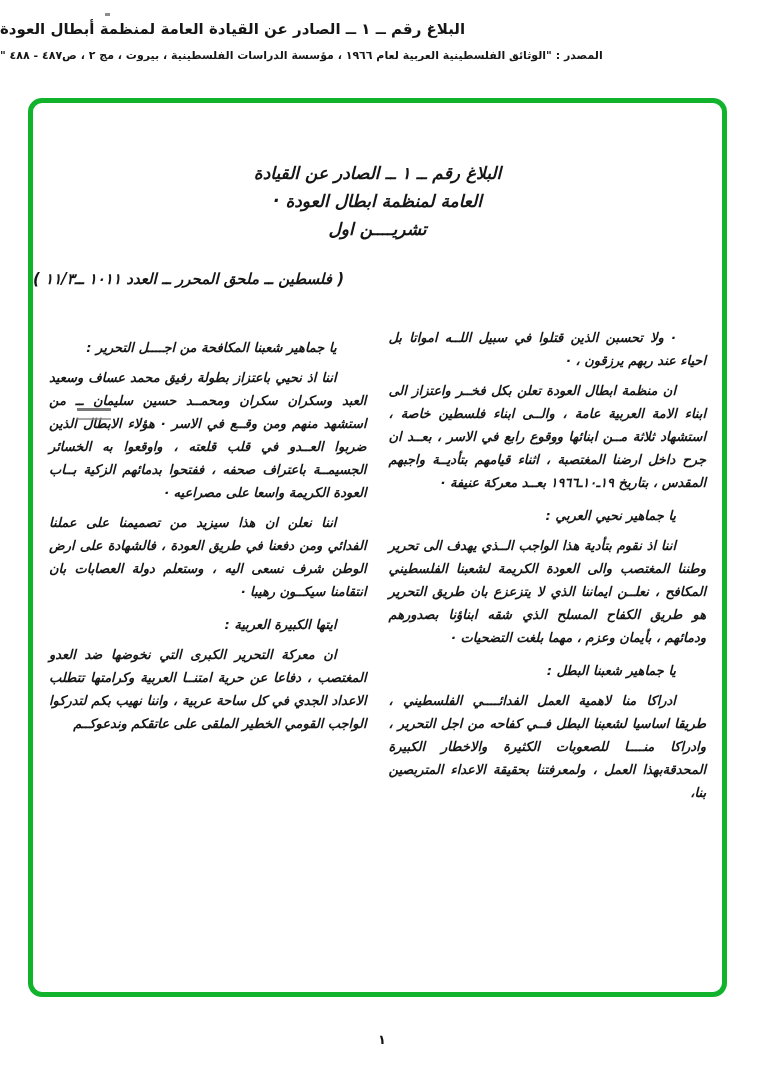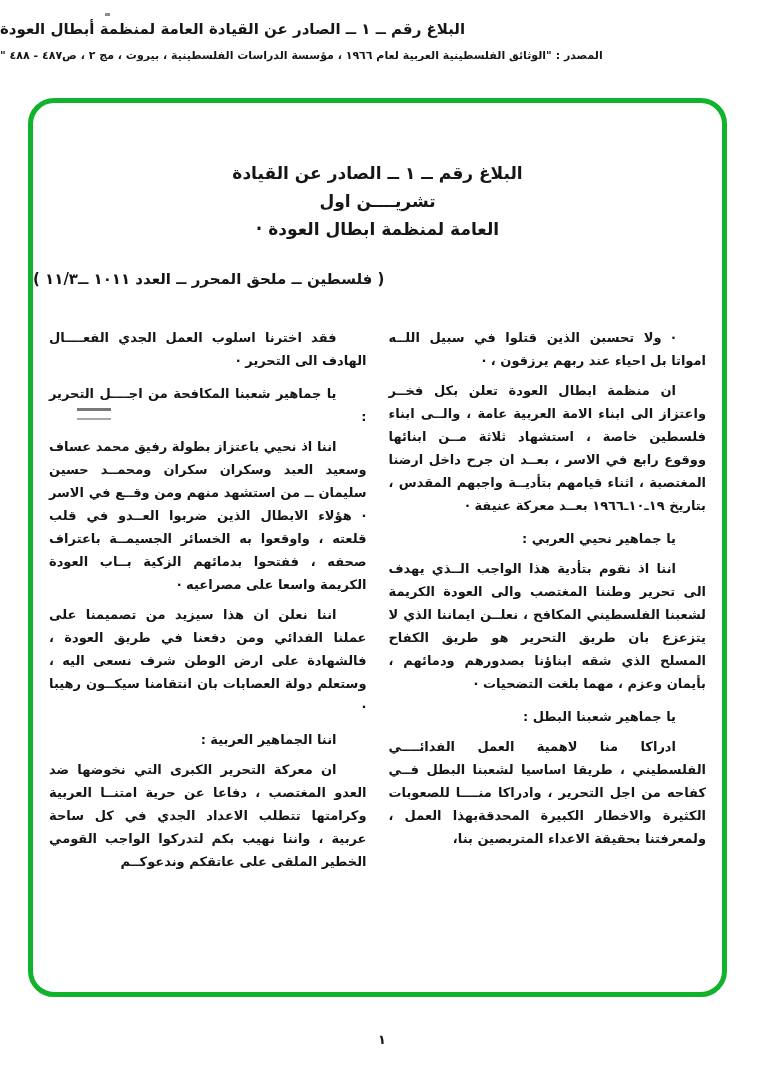--- a/index.html
+++ b/index.html
@@ -8,22 +8,23 @@
     background:#ffffff;color:#161616;
     font-family:"DejaVu Sans", sans-serif;
     overflow:hidden;
   }
   .speck{position:absolute;left:105px;top:13px;width:5px;height:3px;background:#6f6f6f;opacity:.8;}
   .doc-header{padding-top:20px;text-align:left;font-weight:bold;}
   .doc-header .h1{font-size:15px;letter-spacing:.2px;}
   .doc-header .h2{font-size:11px;margin-top:11px;}
   .frame{
     position:absolute;left:28px;top:98px;width:699px;height:899px;
-    border:5px solid #12b32c;border-radius:26px;background:#ffffff;
+    border:5px solid #12b32c;border-radius:14px;background:#ffffff;
     box-sizing:border-box;
+    font-style:italic;
   }
   .title-block{margin-top:56px;text-align:center;font-size:17px;font-weight:bold;line-height:28px;}
   .ref-line{margin-top:27px;text-align:left;font-size:15px;font-weight:bold;}
   .columns{display:flex;gap:22px;margin:38px 16px 0 16px;align-items:flex-start;}
   .col{flex:1 1 0;font-size:13px;line-height:23px;font-weight:bold;text-align:justify;}
   .para{margin:0 0 7px 0;text-indent:30px;}
   .heading{margin:10px 0 7px 0;text-indent:30px;}
   .smudge{
     position:absolute;left:44px;top:305px;width:34px;height:7px;
     border-top:3px solid #4a4a4a;border-bottom:2px solid #8a8a8a;opacity:.75;
@@ -37,43 +38,42 @@
 
 <header class="doc-header">
   <div class="h1">البلاغ رقم ــ ١ ــ الصادر عن القيادة العامة لمنظمة أبطال العودة</div>
   <div class="h2">المصدر : "الوثائق الفلسطينية العربية لعام ١٩٦٦ ، مؤسسة الدراسات الفلسطينية ، بيروت ، مج ٢ ، ص٤٨٧ - ٤٨٨ "</div>
 </header>
 
 <div class="frame">
 
   <div class="title-block">
     <div>البلاغ رقم ــ ١ ــ الصادر عن القيادة</div>
+    <div>العامة لمنظمة ابطال العودة ·</div>
     <div>تشريــــن اول</div>
-    <div>العامة لمنظمة ابطال العودة ·</div>
   </div>
 
   <div class="ref-line">( فلسطين ــ ملحق المحرر ــ العدد ١٠١١ ــ١١/٣ )</div>
 
   <div class="columns">
 
     <div class="col">
       <p class="para">· ولا تحسبن الذين قتلوا في سبيل اللــه امواتا بل احياء عند ربهم يرزقون ، ·</p>
       <p class="para">ان منظمة ابطال العودة تعلن بكل فخــر واعتزاز الى ابناء الامة العربية عامة ، والــى ابناء فلسطين خاصة ، استشهاد ثلاثة مــن ابنائها ووقوع رابع في الاسر ، بعــد ان جرح داخل ارضنا المغتصبة ، اثناء قيامهم بتأديــة واجبهم المقدس ، بتاريخ ١٩ـ١٠ـ١٩٦٦ بعــد معركة عنيفة ·</p>
       <p class="heading">يا جماهير نحيي العربي :</p>
       <p class="para">اننا اذ نقوم بتأدية هذا الواجب الــذي يهدف الى تحرير وطننا المغتصب والى العودة الكريمة لشعبنا الفلسطيني المكافح ، نعلــن ايماننا الذي لا يتزعزع بان طريق التحرير هو طريق الكفاح المسلح الذي شقه ابناؤنا بصدورهم ودمائهم ، بأيمان وعزم ، مهما بلغت التضحيات ·</p>
       <p class="heading">يا جماهير شعبنا البطل :</p>
       <p class="para">ادراكا منا لاهمية العمل الفدائــــي الفلسطيني ، طريقا اساسيا لشعبنا البطل فــي كفاحه من اجل التحرير ، وادراكا منــــا للصعوبات الكثيرة والاخطار الكبيرة المحدقةبهذا العمل ، ولمعرفتنا بحقيقة الاعداء المتربصين بنا،</p>
     </div>
 
     <div class="col">
-      <p class="para">فقد اخترنا اسلوب العمل الجدي الفعــــال الهادف الى التحرير ·</p>
       <p class="heading">يا جماهير شعبنا المكافحة من اجــــل التحرير :</p>
       <p class="para">اننا اذ نحيي باعتزاز بطولة رفيق محمد عساف وسعيد العبد وسكران سكران ومحمــد حسين سليمان ــ من استشهد منهم ومن وقــع في الاسر · هؤلاء الابطال الذين ضربوا العــدو في قلب قلعته ، واوقعوا به الخسائر الجسيمــة باعتراف صحفه ، ففتحوا بدمائهم الزكية بــاب العودة الكريمة واسعا على مصراعيه ·</p>
       <p class="para">اننا نعلن ان هذا سيزيد من تصميمنا على عملنا الفدائي ومن دفعنا في طريق العودة ، فالشهادة على ارض الوطن شرف نسعى اليه ، وستعلم دولة العصابات بان انتقامنا سيكــون رهيبا ·</p>
-      <p class="heading">اننا الجماهير العربية :</p>
+      <p class="heading">ايتها الكبيرة العربية :</p>
       <p class="para">ان معركة التحرير الكبرى التي نخوضها ضد العدو المغتصب ، دفاعا عن حرية امتنــا العربية وكرامتها تتطلب الاعداد الجدي في كل ساحة عربية ، واننا نهيب بكم لتدركوا الواجب القومي الخطير الملقى على عاتقكم وندعوكــم</p>
     </div>
 
   </div>
 
   <div class="smudge"></div>
 </div>
 
 <div class="pageno">١</div>
 

